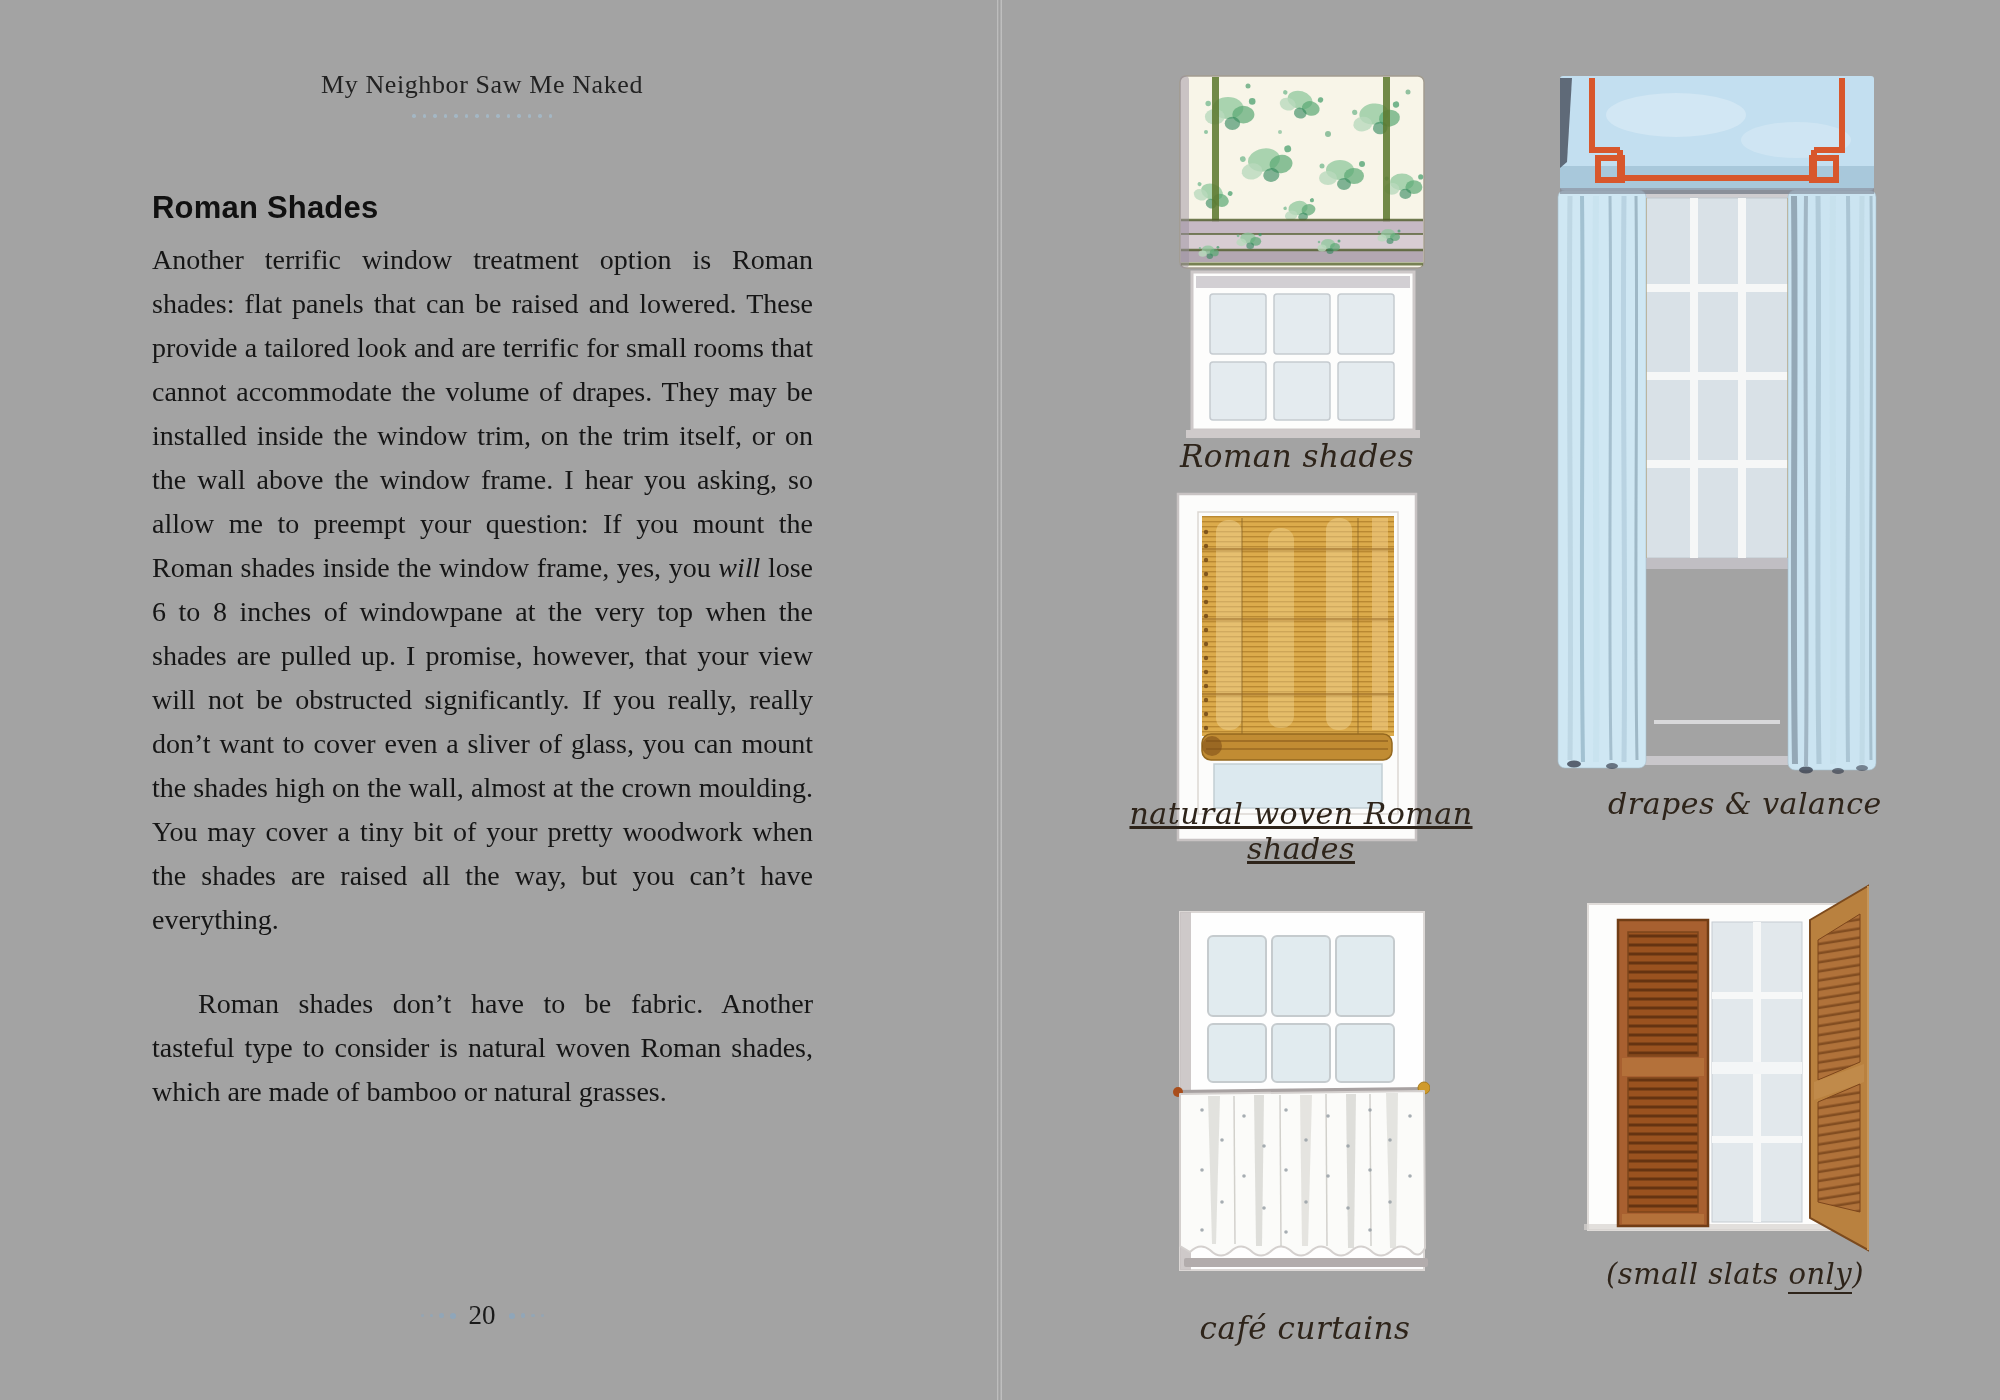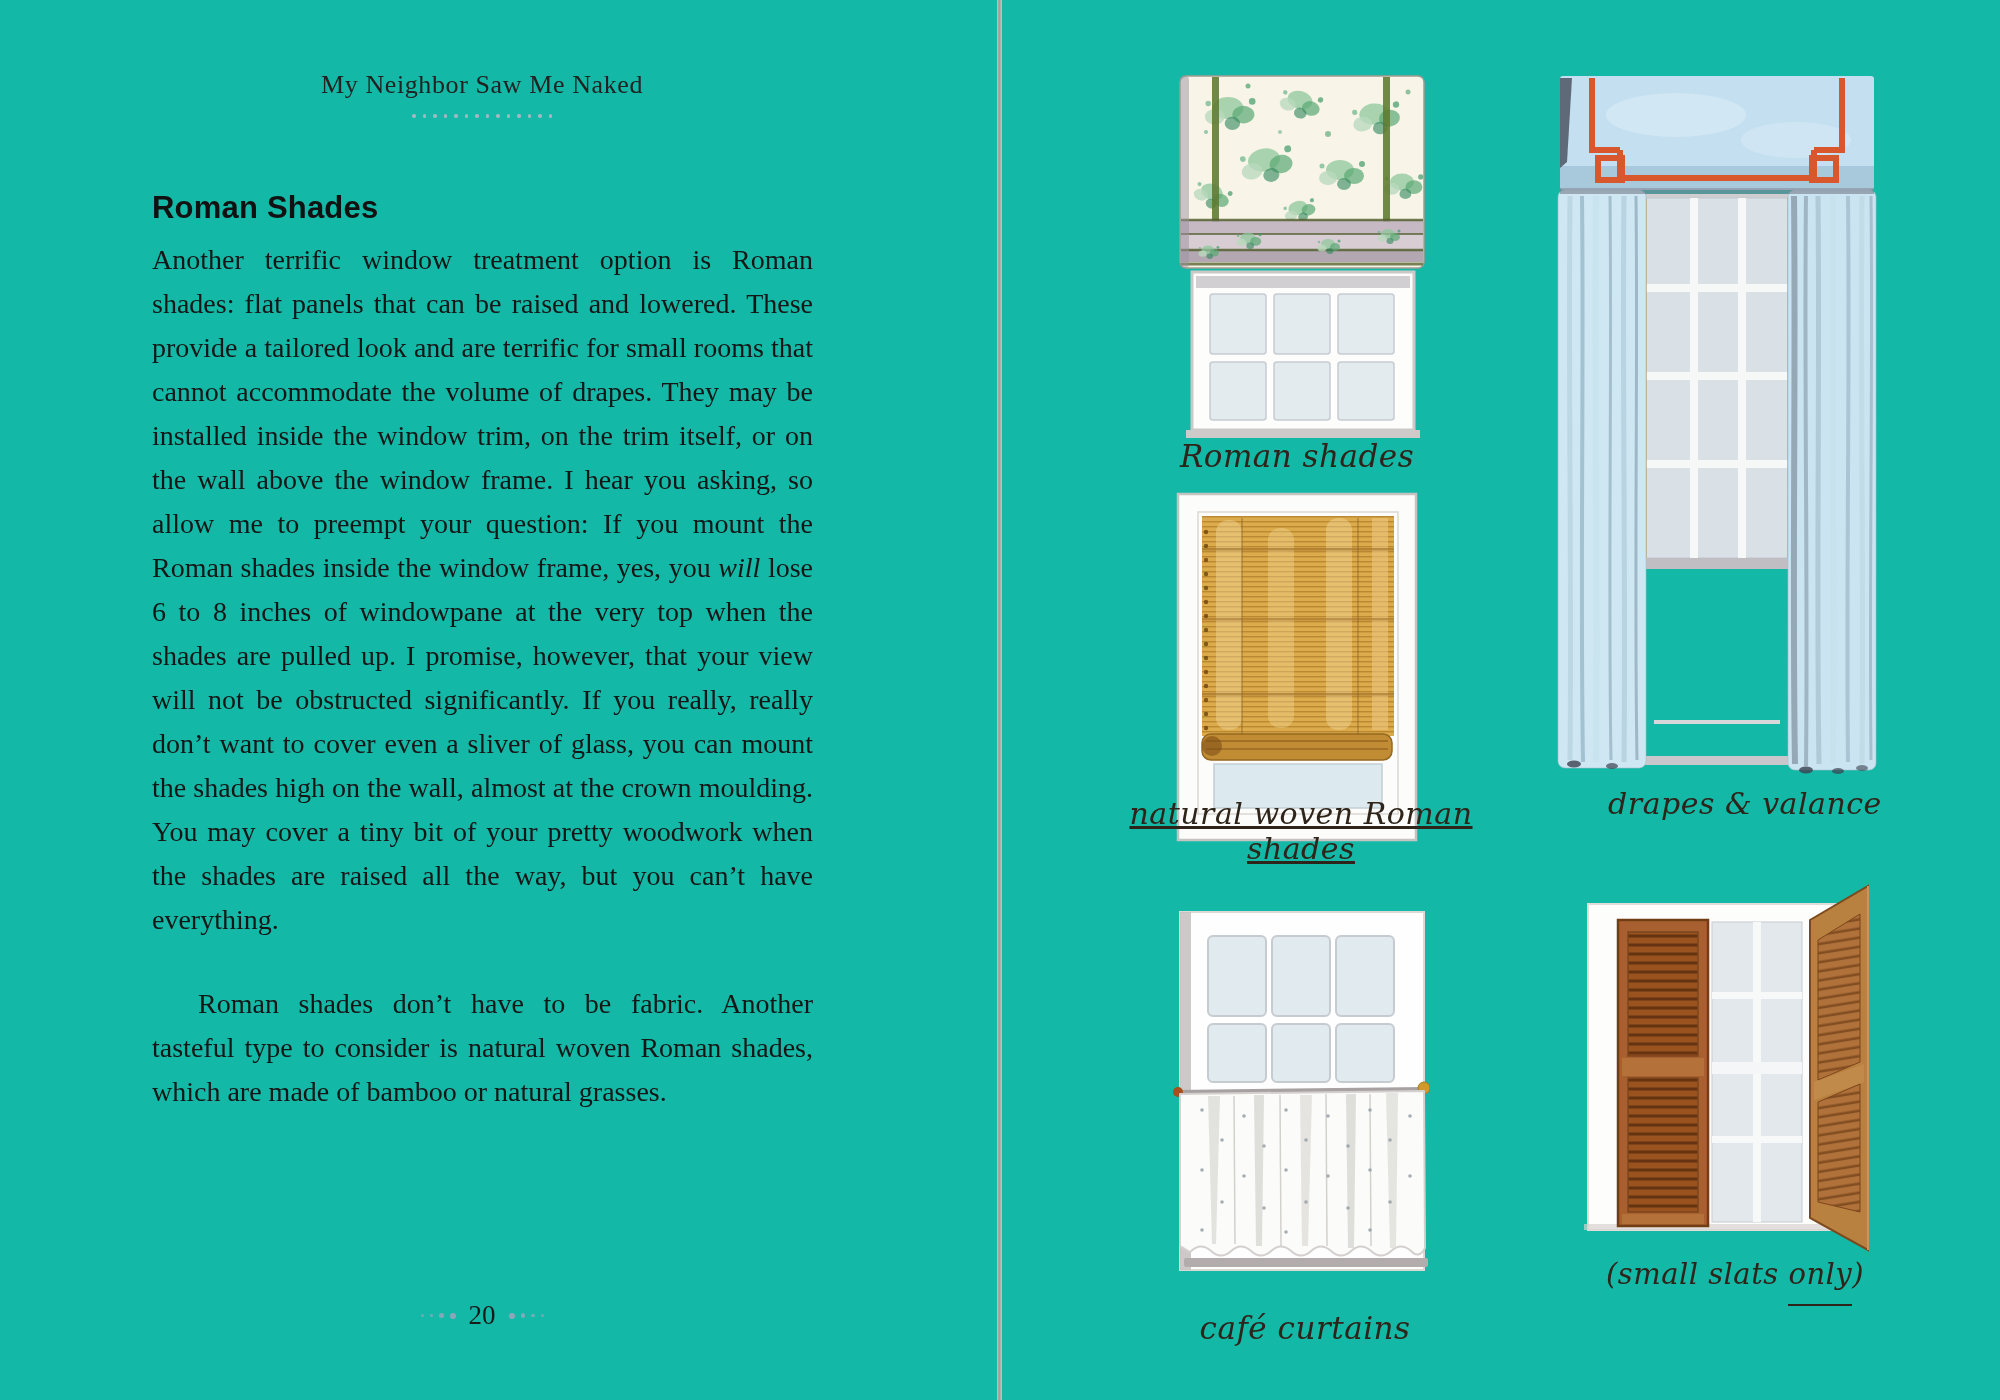--- a/index.html
+++ b/index.html
@@ -1,16 +1,16 @@
 <!DOCTYPE html>
 <html><head>
 <meta charset="utf-8">
 <style>
   html,body{margin:0;padding:0;background:#ffffff;}
-  #stage{position:relative;width:2000px;height:1400px;background:#14b8a6;overflow:hidden;
+  #stage{position:relative;width:2000px;height:1400px;background:#a3a3a3;overflow:hidden;
          font-family:"Liberation Serif", serif;color:#141414;}
   .abs{position:absolute;}
 
   
   .running-header{left:152px;top:70px;width:660px;text-align:center;
     font-size:26px;letter-spacing:.6px;color:#222;}
   .dotted-rule{left:412px;top:114px;display:flex;gap:7px;}
   .dotted-rule i{width:3.5px;height:3.5px;border-radius:50%;background:#a4b7c4;display:block;}
   .text-block{left:152px;top:190px;width:661px;}
   .text-block h2{margin:0 0 12px 0;font-family:"Liberation Sans", sans-serif;
@@ -32,21 +32,21 @@
     background:linear-gradient(90deg,#c6c6c6,#9c9c9c 45%,#c6c6c6);}
 
   
   .caption{font-family:"DejaVu Serif", serif;font-style:italic;color:#2e241a;
     text-align:center;letter-spacing:.5px;}
   .cap1{left:1172px;top:438px;width:250px;font-size:31px;}
   .cap2{left:1595px;top:786px;width:300px;font-size:30px;}
   .cap3{left:1101px;top:796px;width:400px;font-size:30px;text-decoration:underline;}
   .cap4{left:1180px;top:1278px;width:250px;font-size:31px;margin-top:32px;}
   .cap5{left:1575px;top:1256px;width:320px;font-size:29px;line-height:37px;}
-  .cap5 .u{border-bottom:2.5px solid #2e241a;padding-bottom:13px;}
+  .cap5 .u{border-bottom:2.5px solid #2e241a;padding-bottom:1px;}
 </style>
 </head>
 <body>
 
 <div id="stage">
 
   <div class="abs running-header">My Neighbor Saw Me Naked</div>
 
   <div class="abs dotted-rule">
     <i></i>

